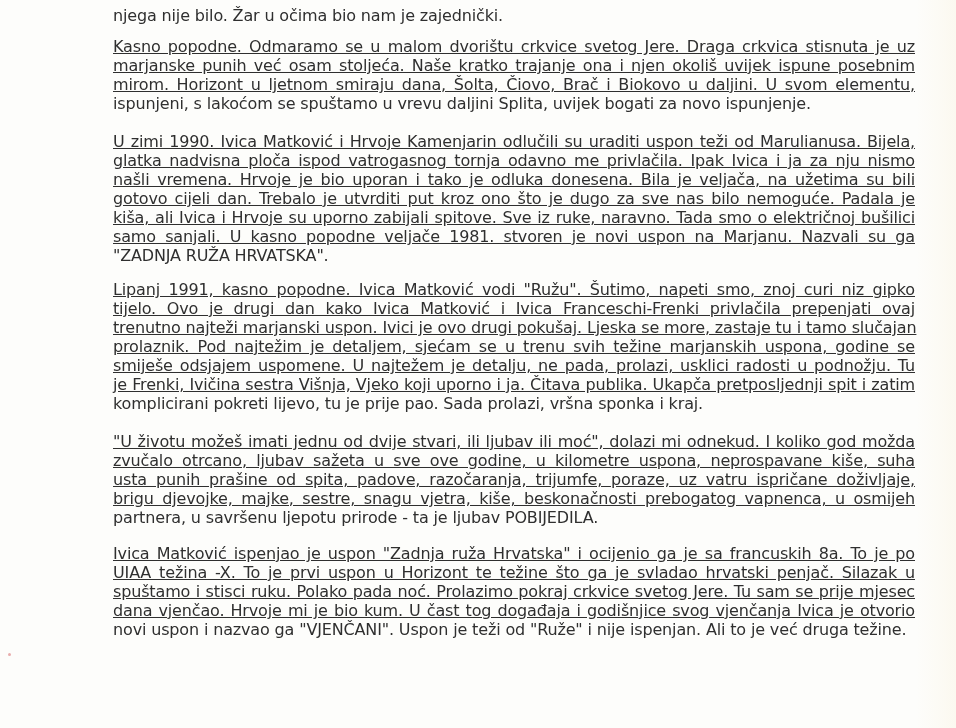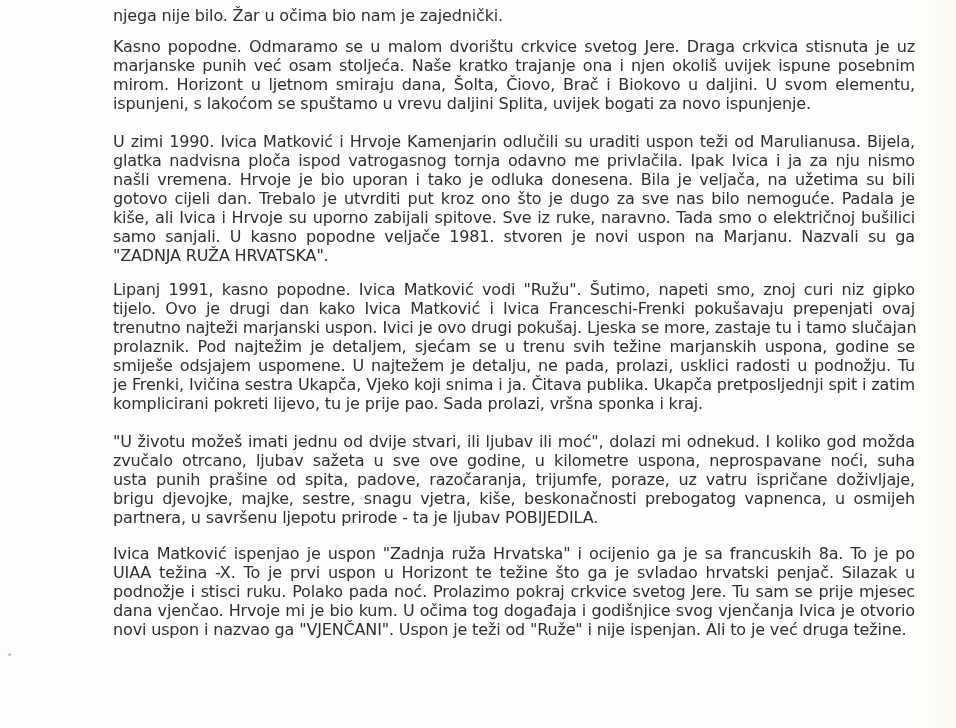--- a/index.html
+++ b/index.html
@@ -27,20 +27,21 @@
       font-size: 16px;
       line-height: 19px;
       white-space: nowrap;
       letter-spacing: -0.15px;
       transform-origin: left top;
     }
     .justify {
       width: 802px;
       text-align: justify;
       text-align-last: justify;
+      text-decoration: underline;
     }
     .speck {
       position: absolute;
       left: 8px;
       top: 653px;
       width: 3px;
       height: 3px;
       background: #e08a8a;
       border-radius: 50%;
       opacity: 0.7;
@@ -63,39 +64,39 @@
 
   <div class="line justify" style="top:37px">Kasno popodne. Odmaramo se u malom dvorištu crkvice svetog Jere. Draga crkvica stisnuta je uz</div>
   <div class="line justify" style="top:56px">marjanske punih već osam stoljeća. Naše kratko trajanje ona i njen okoliš uvijek ispune posebnim</div>
   <div class="line justify" style="top:75px">mirom. Horizont u ljetnom smiraju dana, Šolta, Čiovo, Brač i Biokovo u daljini. U svom elementu,</div>
   <div class="line" style="top:94px">ispunjeni, s lakoćom se spuštamo u vrevu daljini Splita, uvijek bogati za novo ispunjenje.</div>
 
   <div class="line justify" style="top:132px">U zimi 1990. Ivica Matković i Hrvoje Kamenjarin odlučili su uraditi uspon teži od Marulianusa. Bijela,</div>
   <div class="line justify" style="top:151px">glatka nadvisna ploča ispod vatrogasnog tornja odavno me privlačila. Ipak Ivica i ja za nju nismo</div>
   <div class="line justify" style="top:170px">našli vremena. Hrvoje je bio uporan i tako je odluka donesena. Bila je veljača, na užetima su bili</div>
   <div class="line justify" style="top:189px">gotovo cijeli dan. Trebalo je utvrditi put kroz ono što je dugo za sve nas bilo nemoguće. Padala je</div>
-  <div class="line justify" style="top:208px">kiše, ali Ivica i Hrvoje su uporno zabijali spitove. Sve iz ruke, naravno. Tada smo o električnoj bušilici</div>
+  <div class="line justify" style="top:208px">kiša, ali Ivica i Hrvoje su uporno zabijali spitove. Sve iz ruke, naravno. Tada smo o električnoj bušilici</div>
   <div class="line justify" style="top:227px">samo sanjali. U kasno popodne veljače 1981. stvoren je novi uspon na Marjanu. Nazvali su ga</div>
   <div class="line" style="top:246px">"ZADNJA RUŽA HRVATSKA".</div>
 
   <div class="line justify" style="top:280px">Lipanj 1991, kasno popodne. Ivica Matković vodi "Ružu". Šutimo, napeti smo, znoj curi niz gipko</div>
-  <div class="line justify" style="top:299px">tijelo. Ovo je drugi dan kako Ivica Matković i Ivica Franceschi-Frenki pokušavaju prepenjati ovaj</div>
+  <div class="line justify" style="top:299px">tijelo. Ovo je drugi dan kako Ivica Matković i Ivica Franceschi-Frenki privlačila prepenjati ovaj</div>
   <div class="line justify" style="top:318px">trenutno najteži marjanski uspon. Ivici je ovo drugi pokušaj. Ljeska se more, zastaje tu i tamo slučajan</div>
   <div class="line justify" style="top:337px">prolaznik. Pod najtežim je detaljem, sjećam se u trenu svih težine marjanskih uspona, godine se</div>
   <div class="line justify" style="top:356px">smiješe odsjajem uspomene. U najtežem je detalju, ne pada, prolazi, usklici radosti u podnožju. Tu</div>
-  <div class="line justify" style="top:375px">je Frenki, Ivičina sestra Ukapča, Vjeko koji snima i ja. Čitava publika. Ukapča pretposljednji spit i zatim</div>
+  <div class="line justify" style="top:375px">je Frenki, Ivičina sestra Višnja, Vjeko koji uporno i ja. Čitava publika. Ukapča pretposljednji spit i zatim</div>
   <div class="line" style="top:394px">komplicirani pokreti lijevo, tu je prije pao. Sada prolazi, vršna sponka i kraj.</div>
 
   <div class="line justify" style="top:432px">"U životu možeš imati jednu od dvije stvari, ili ljubav ili moć", dolazi mi odnekud. I koliko god možda</div>
-  <div class="line justify" style="top:451px">zvučalo otrcano, ljubav sažeta u sve ove godine, u kilometre uspona, neprospavane noći, suha</div>
+  <div class="line justify" style="top:451px">zvučalo otrcano, ljubav sažeta u sve ove godine, u kilometre uspona, neprospavane kiše, suha</div>
   <div class="line justify" style="top:470px">usta punih prašine od spita, padove, razočaranja, trijumfe, poraze, uz vatru ispričane doživljaje,</div>
   <div class="line justify" style="top:489px">brigu djevojke, majke, sestre, snagu vjetra, kiše, beskonačnosti prebogatog vapnenca, u osmijeh</div>
   <div class="line" style="top:508px">partnera, u savršenu ljepotu prirode - ta je ljubav POBIJEDILA.</div>
 
   <div class="line justify" style="top:544px">Ivica Matković ispenjao je uspon "Zadnja ruža Hrvatska" i ocijenio ga je sa francuskih 8a. To je po</div>
   <div class="line justify" style="top:563px">UIAA težina -X. To je prvi uspon u Horizont te težine što ga je svladao hrvatski penjač. Silazak u</div>
-  <div class="line justify" style="top:582px">podnožje i stisci ruku. Polako pada noć. Prolazimo pokraj crkvice svetog Jere. Tu sam se prije mjesec</div>
-  <div class="line justify" style="top:601px">dana vjenčao. Hrvoje mi je bio kum. U očima tog događaja i godišnjice svog vjenčanja Ivica je otvorio</div>
+  <div class="line justify" style="top:582px">spuštamo i stisci ruku. Polako pada noć. Prolazimo pokraj crkvice svetog Jere. Tu sam se prije mjesec</div>
+  <div class="line justify" style="top:601px">dana vjenčao. Hrvoje mi je bio kum. U čast tog događaja i godišnjice svog vjenčanja Ivica je otvorio</div>
   <div class="line" style="top:620px">novi uspon i nazvao ga "VJENČANI". Uspon je teži od "Ruže" i nije ispenjan. Ali to je već druga težine.</div>
 </div>
 
 <div class="speck"></div>
 <div class="stain"></div>
 
 </body></html>

